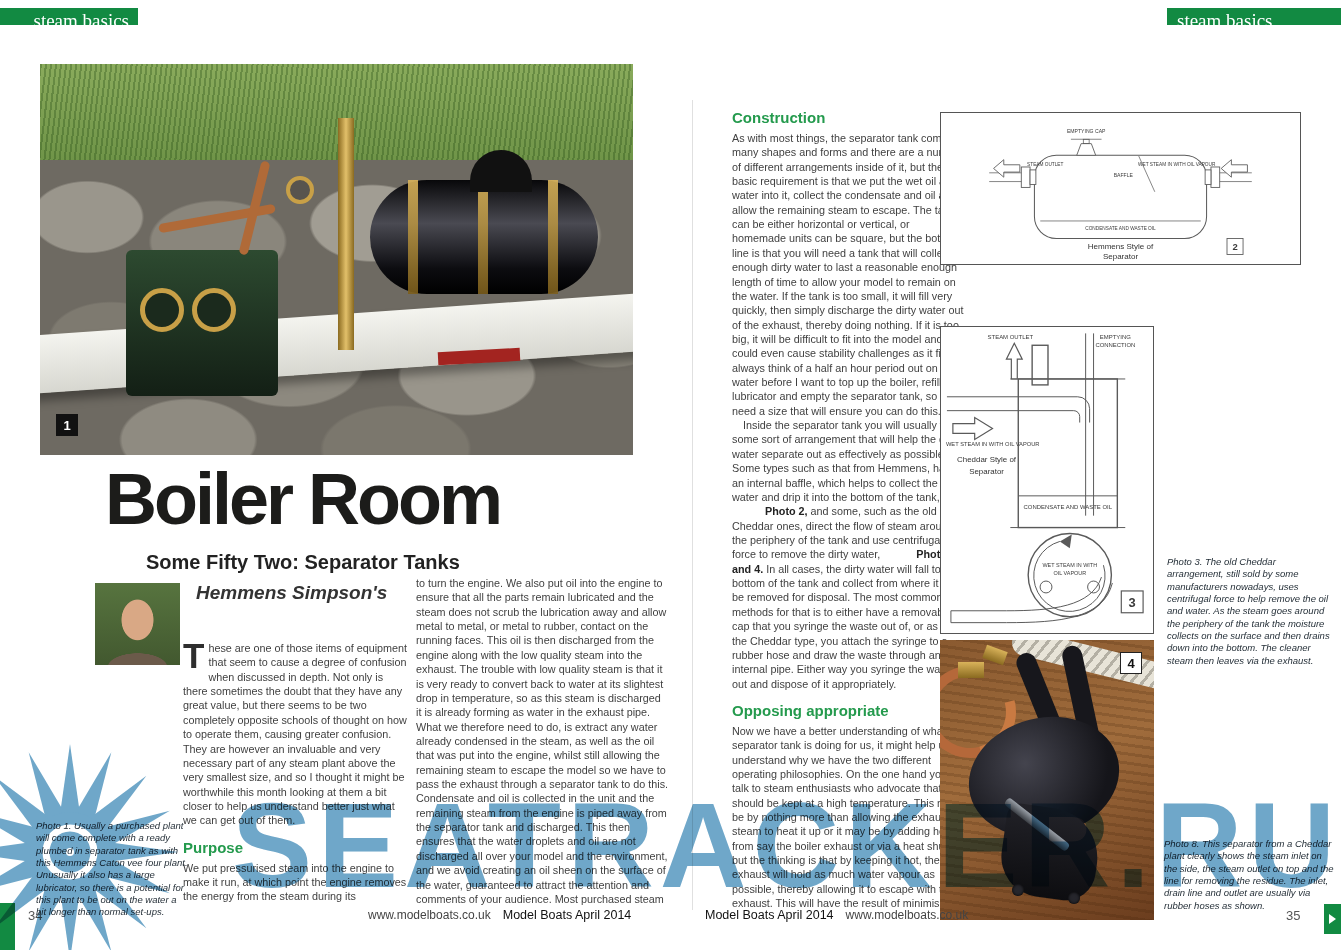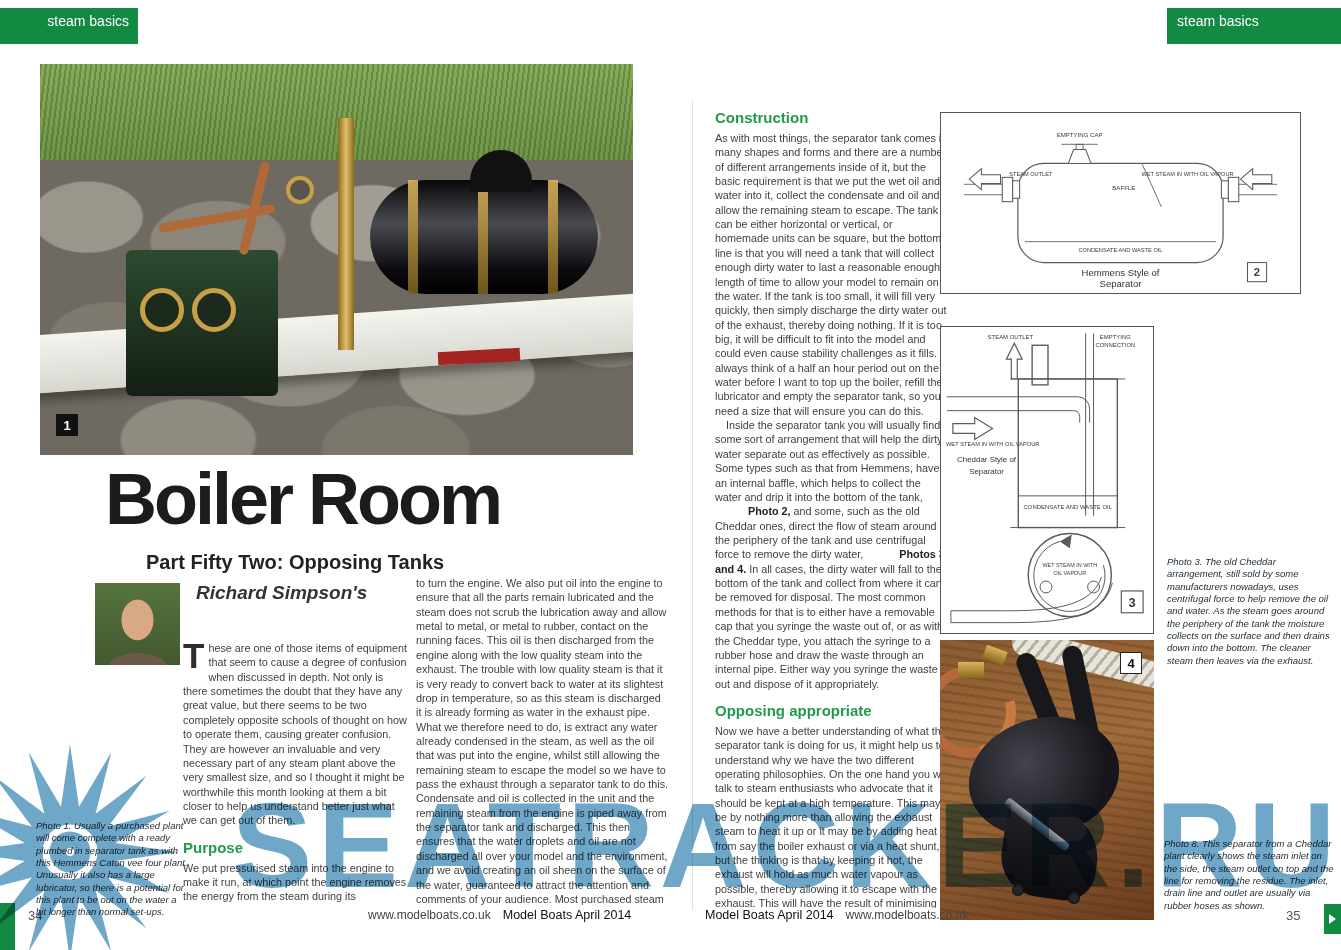--- a/index.html
+++ b/index.html
@@ -1,22 +1,22 @@
 <!DOCTYPE html>
 <html><head>
 <meta charset="utf-8">
 <style>
   * { margin:0; padding:0; box-sizing:border-box; }
   html,body { background:#fff; }
   body { font-family:"Liberation Sans", sans-serif; color:#3d3d3d; }
   .spread { position:relative; width:1341px; height:950px; background:#fff; overflow:hidden; }
 
   
-  .band { position:absolute; top:8px; height:36px; background:#128a42; color:#fff;
-          font-size:14px; line-height:26px; }
+  .band { position:absolute; top:8px; height:17px; background:#128a42; color:#fff;
+          font-size:19px; line-height:26px;font-family:Liberation Serif, serif; }
   .band-left { left:0; width:138px; text-align:right; padding-right:9px; }
   .band-right { right:0; width:174px; text-align:left; padding-left:10px; }
 
   .gutter-line { position:absolute; left:692px; top:100px; height:810px; width:1px; background:#e0e0e0; }
 
   
   .photo1 { position:absolute; left:40px; top:64px; width:593px; height:391px; overflow:hidden; background:#6e6a62; }
   .photo1 .grass { position:absolute; left:0; top:0; right:0; height:96px;
       background: repeating-linear-gradient(97deg, rgba(30,70,15,.30) 0 2px, rgba(0,0,0,0) 2px 5px),
                   linear-gradient(#8aab5c, #6f9448); }
@@ -82,25 +82,25 @@
   .footer-left-center { left:368px; display:flex; gap:12px; align-items:baseline; }
   .footer-right-group { left:705px; display:flex; gap:12px; align-items:baseline; }
   .issue-bold { font-weight:normal; color:#111; font-size:12.5px; }
   .green-block { position:absolute; left:0; top:903px; width:15px; height:47px; background:#128a42; }
   .green-arrow { position:absolute; right:0; top:904px; width:17px; height:30px; background:#128a42;
       display:flex; align-items:center; justify-content:center; }
   .green-arrow .tri { width:0; height:0; border-left:7px solid #fff; border-top:5px solid rgba(0,0,0,0);
       border-bottom:5px solid rgba(0,0,0,0); }
 
   
-  .rcol { position:absolute; left:715px; top:108px; width:234px; height:800px; overflow:hidden; }
+  .rcol { position:absolute; left:732px; top:108px; width:234px; height:800px; overflow:hidden; }
   .rcol p.ind { text-indent:11px; }
 
   .dia { position:absolute; background:#fff; border:1px solid #555; }
-  .dia2 { left:940px; top:112px; width:361px; height:182px; }
+  .dia2 { left:940px; top:112px; width:361px; height:153px; }
   .dia3 { left:940px; top:326px; width:214px; height:308px; }
   .dia svg { width:100%; height:100%; display:block; }
   .dia text { font-family:"Liberation Sans", sans-serif; fill:#3a3a3a; }
   .dia .shape { fill:none; stroke:#5a5a5a; stroke-width:1.4; }
   .dia .thin  { fill:none; stroke:#5a5a5a; stroke-width:1; }
   .dia .hollow { fill:#fff; stroke:#5a5a5a; stroke-width:1.2; }
   .dia .title { fill:#333; }
 
   .cap-photo2 { left:1167px; top:323px; width:166px; }
   .cap-photo3 { left:1167px; top:556px; width:166px; }
@@ -153,25 +153,25 @@
     <div class="fly" style="left:100px; top:224px"></div>
     <div class="fly" style="left:152px; top:224px"></div>
     <div class="cpipe" style="left:118px; top:150px; width:118px; height:9px; transform:rotate(-10deg)"></div>
     <div class="cpipe" style="left:210px; top:96px; width:9px; height:96px; transform:rotate(14deg)"></div>
     <div class="wheel"></div>
     <div class="plate-red"></div>
     <div class="num-badge" style="left:16px; top:350px">1</div>
   </div>
 
   <div class="headline">Boiler Room</div>
-  <div class="kicker">Part Fifty Two: Opposing Tanks</div>
+  <div class="kicker">Some Fifty Two: Separator Tanks</div>
 
   <div class="author-photo"></div>
   <div class="byline">
-    <div class="name">Richard Simpson's</div>
+    <div class="name">Hemmens Simpson's</div>
   </div>
 
   <div class="col1 bodytext">
     <p><span class="dropcap">T</span><span>hese are one of those items of equipment that seem to cause a degree of confusion when discussed in depth. Not only is there sometimes the doubt that they have any great value, but there seems to be two completely opposite schools of thought on how to operate them, causing greater confusion. They are however an invaluable and very necessary part of any steam plant above the very smallest size, and so I thought it might be worthwhile this month looking at them a bit closer to help us understand better just what we can get out of them.</span></p>
     <div class="green-head">Purpose</div>
     <p>We put pressurised steam into the engine to make it run, at which point the engine removes the energy from the steam during its expansion and so we end up with what we refer to as low quality steam, or even nothing more than a water vapour. The lower the quality the better, as that means we have extracted as much energy out of it as possible</p>
   </div>
 
   <div class="col2 bodytext">
     <p><span>to turn the engine. We also put oil into the engine to ensure that all the parts remain lubricated and the steam does not scrub the lubrication away and allow metal to metal, or metal to rubber, contact on the running faces. This oil is then discharged from the engine along with the low quality steam into the exhaust. The trouble with low quality steam is that it is very ready to convert back to water at its slightest drop in temperature, so as this steam is discharged it is already forming as water in the exhaust pipe. What we therefore need to do, is extract any water already condensed in the steam, as well as the oil that was put into the engine, whilst still allowing the remaining steam to escape the model so we have to pass the exhaust through a separator tank to do this. Condensate and oil is collected in the unit and the remaining steam from the engine is piped away from the separator tank and discharged. This then ensures that the water droplets and oil are not discharged all over your model and the environment, and we avoid creating an oil sheen on the surface of the water, guaranteed to attract the attention and comments of your audience. Most purchased steam plants will come complete with a separator tank incorporated into the baseplate, with all appropriate plumbing installed and ready to go, </span></p>

